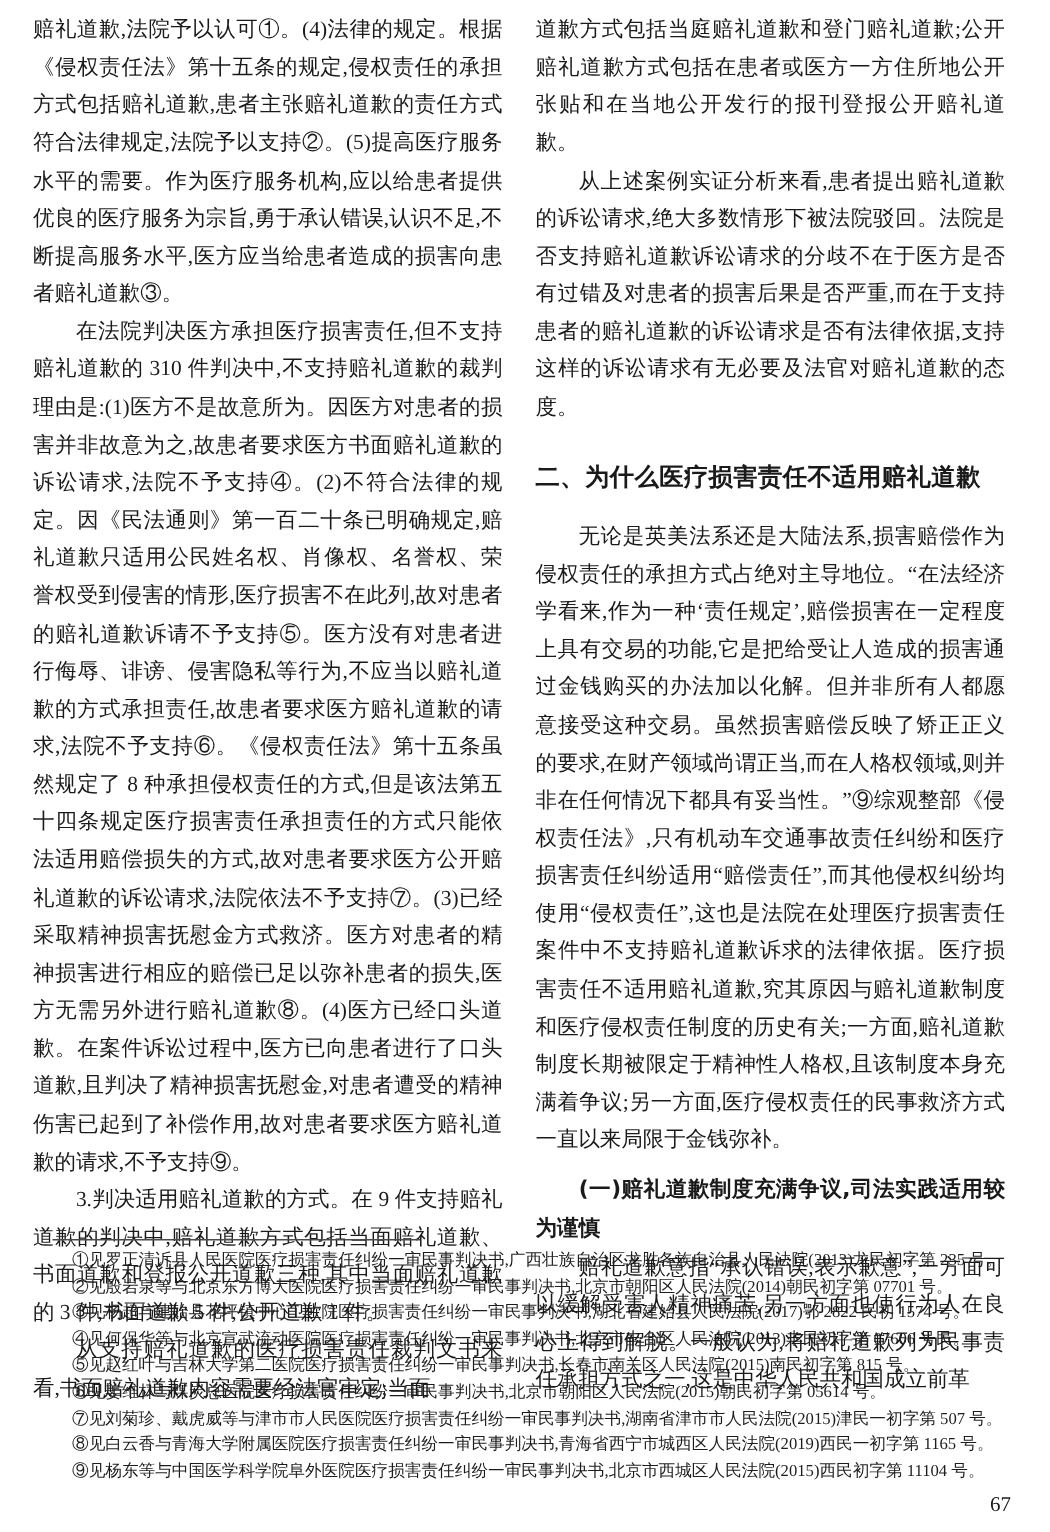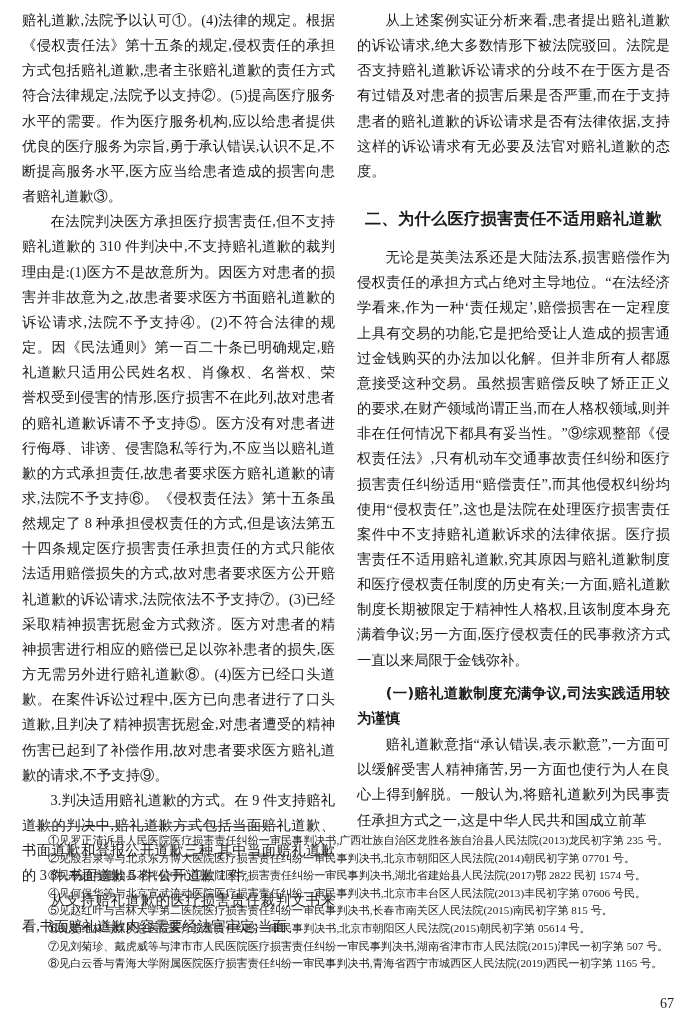--- a/index.html
+++ b/index.html
@@ -46,23 +46,22 @@
     word-break: break-all;
   }
   p.body.indent {
     text-indent: 2em;
   }
   h2.section-head {
     margin: 21px 0 14px 0;
     font-size: 16.2px;
     line-height: 26px;
     font-weight: bold;
-    font-family: Liberation Sans, sans-serif;
+    font-family: Liberation Mono, monospace;
     letter-spacing: 0.3px;
-    text-align: center;
   }
   h3.sub-head {
     margin: 8px 0 1px 0;
     font-size: 14.4px;
     line-height: 25.15px;
     font-weight: bold;
     font-family: "DejaVu Sans", "Liberation Sans", sans-serif;
     text-indent: 2em;
     text-align: justify;
     word-break: break-all;
@@ -112,20 +111,21 @@
   <div class="columns">
 
     <div class="col col-left">
       <p class="body">赔礼道歉,法院予以认可①。(4)法律的规定。根据《侵权责任法》第十五条的规定,侵权责任的承担方式包括赔礼道歉,患者主张赔礼道歉的责任方式符合法律规定,法院予以支持②。(5)提高医疗服务水平的需要。作为医疗服务机构,应以给患者提供优良的医疗服务为宗旨,勇于承认错误,认识不足,不断提高服务水平,医方应当给患者造成的损害向患者赔礼道歉③。</p>
       <p class="body indent">在法院判决医方承担医疗损害责任,但不支持赔礼道歉的 310 件判决中,不支持赔礼道歉的裁判理由是:(1)医方不是故意所为。因医方对患者的损害并非故意为之,故患者要求医方书面赔礼道歉的诉讼请求,法院不予支持④。(2)不符合法律的规定。因《民法通则》第一百二十条已明确规定,赔礼道歉只适用公民姓名权、肖像权、名誉权、荣誉权受到侵害的情形,医疗损害不在此列,故对患者的赔礼道歉诉请不予支持⑤。医方没有对患者进行侮辱、诽谤、侵害隐私等行为,不应当以赔礼道歉的方式承担责任,故患者要求医方赔礼道歉的请求,法院不予支持⑥。《侵权责任法》第十五条虽然规定了 8 种承担侵权责任的方式,但是该法第五十四条规定医疗损害责任承担责任的方式只能依法适用赔偿损失的方式,故对患者要求医方公开赔礼道歉的诉讼请求,法院依法不予支持⑦。(3)已经采取精神损害抚慰金方式救济。医方对患者的精神损害进行相应的赔偿已足以弥补患者的损失,医方无需另外进行赔礼道歉⑧。(4)医方已经口头道歉。在案件诉讼过程中,医方已向患者进行了口头道歉,且判决了精神损害抚慰金,对患者遭受的精神伤害已起到了补偿作用,故对患者要求医方赔礼道歉的请求,不予支持⑨。</p>
       <p class="body indent">3.判决适用赔礼道歉的方式。在 9 件支持赔礼道歉的判决中,赔礼道歉方式包括当面赔礼道歉、书面道歉和登报公开道歉三种,其中当面赔礼道歉的 3 件,书面道歉 5 件,公开道歉 1 件。</p>
       <p class="body indent">从支持赔礼道歉的医疗损害责任裁判文书来看,书面赔礼道歉内容需要经法官审定;当面</p>
     </div>
 
     <div class="col col-right">
+      <p class="body">道歉方式包括当庭赔礼道歉和登门赔礼道歉;公开赔礼道歉方式包括在患者或医方一方住所地公开张贴和在当地公开发行的报刊登报公开赔礼道歉。</p>
       <p class="body indent">从上述案例实证分析来看,患者提出赔礼道歉的诉讼请求,绝大多数情形下被法院驳回。法院是否支持赔礼道歉诉讼请求的分歧不在于医方是否有过错及对患者的损害后果是否严重,而在于支持患者的赔礼道歉的诉讼请求是否有法律依据,支持这样的诉讼请求有无必要及法官对赔礼道歉的态度。</p>
 
       <h2 class="section-head">二、为什么医疗损害责任不适用赔礼道歉</h2>
 
       <p class="body indent">无论是英美法系还是大陆法系,损害赔偿作为侵权责任的承担方式占绝对主导地位。“在法经济学看来,作为一种‘责任规定’,赔偿损害在一定程度上具有交易的功能,它是把给受让人造成的损害通过金钱购买的办法加以化解。但并非所有人都愿意接受这种交易。虽然损害赔偿反映了矫正正义的要求,在财产领域尚谓正当,而在人格权领域,则并非在任何情况下都具有妥当性。”⑨综观整部《侵权责任法》,只有机动车交通事故责任纠纷和医疗损害责任纠纷适用“赔偿责任”,而其他侵权纠纷均使用“侵权责任”,这也是法院在处理医疗损害责任案件中不支持赔礼道歉诉求的法律依据。医疗损害责任不适用赔礼道歉,究其原因与赔礼道歉制度和医疗侵权责任制度的历史有关;一方面,赔礼道歉制度长期被限定于精神性人格权,且该制度本身充满着争议;另一方面,医疗侵权责任的民事救济方式一直以来局限于金钱弥补。</p>
 
       <h3 class="sub-head">(一)赔礼道歉制度充满争议,司法实践适用较为谨慎</h3>
 
       <p class="body indent">赔礼道歉意指“承认错误,表示歉意”,一方面可以缓解受害人精神痛苦,另一方面也使行为人在良心上得到解脱。一般认为,将赔礼道歉列为民事责任承担方式之一,这是中华人民共和国成立前革</p>
     </div>
@@ -136,18 +136,19 @@
     <div class="fn-rule"></div>
     <ul class="fn-list">
       <li class="fn-item">①见罗正清诉县人民医院医疗损害责任纠纷一审民事判决书,广西壮族自治区龙胜各族自治县人民法院(2013)龙民初字第 235 号。</li>
       <li class="fn-item">②见殷岩泉等与北京东方博大医院医疗损害责任纠纷一审民事判决书,北京市朝阳区人民法院(2014)朝民初字第 07701 号。</li>
       <li class="fn-item">③见杨超与建始县花坪镇中心卫生院医疗损害责任纠纷一审民事判决书,湖北省建始县人民法院(2017)鄂 2822 民初 1574 号。</li>
       <li class="fn-item">④见何保华等与北京宣武流动医院医疗损害责任纠纷一审民事判决书,北京市丰台区人民法院(2013)丰民初字第 07606 号民。</li>
       <li class="fn-item">⑤见赵红叶与吉林大学第二医院医疗损害责任纠纷一审民事判决书,长春市南关区人民法院(2015)南民初字第 815 号。</li>
       <li class="fn-item">⑥见姜维林与煤炭总医院医疗损害责任纠纷一审民事判决书,北京市朝阳区人民法院(2015)朝民初字第 05614 号。</li>
       <li class="fn-item">⑦见刘菊珍、戴虎威等与津市市人民医院医疗损害责任纠纷一审民事判决书,湖南省津市市人民法院(2015)津民一初字第 507 号。</li>
       <li class="fn-item">⑧见白云香与青海大学附属医院医疗损害责任纠纷一审民事判决书,青海省西宁市城西区人民法院(2019)西民一初字第 1165 号。</li>
+      <li class="fn-item">⑨见杨东等与中国医学科学院阜外医院医疗损害责任纠纷一审民事判决书,北京市西城区人民法院(2015)西民初字第 11104 号。</li>
     </ul>
   </div>
 
   <div class="page-number">67</div>
 
 </div>
 
 </body></html>

